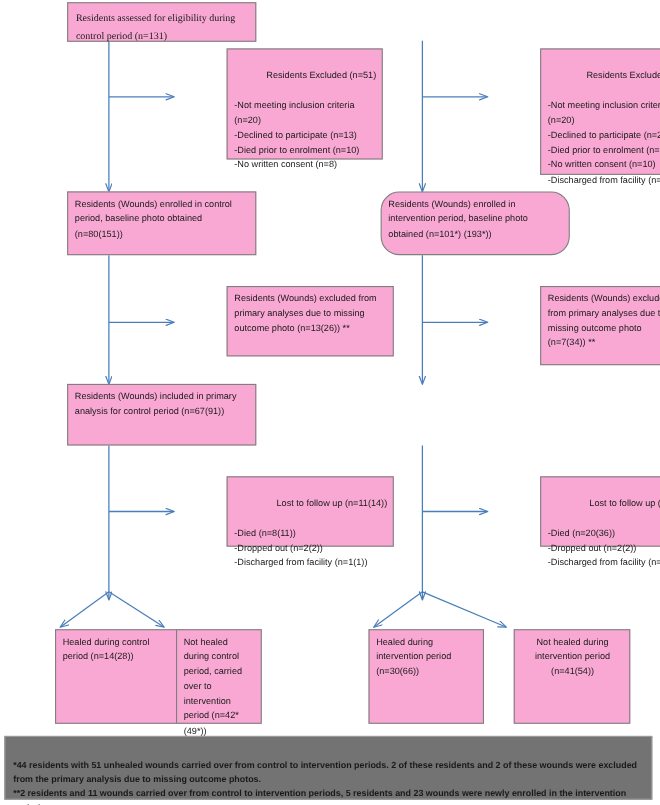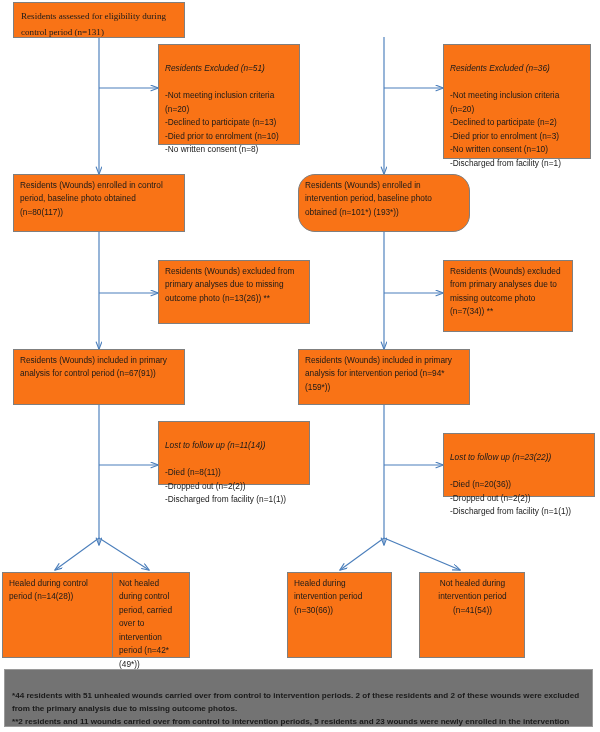--- a/index.html
+++ b/index.html
@@ -12,38 +12,39 @@
     width: 600px;
     height: 732px;
     background: #ffffff;
     overflow: hidden;
     font-family: "Liberation Sans", sans-serif;
   }
   .box {
     position: absolute;
     box-sizing: border-box;
     border: 1px solid #7f7f7f;
-    background: #f97316;
+    background: #f9a8d4;
     color: #1a1a1a;
     font-family: "Liberation Sans", sans-serif;
     font-size: 8.3px;
     line-height: 1.62;
     padding: 4px 5px 3px 6px;
     white-space: pre-line;
     z-index: 5;
+    margin-left: 48px;
   }
   .box.serif {
     font-family: "Liberation Serif", serif;
     font-size: 9.1px;
     line-height: 1.78;
     padding: 5px 5px 4px 7px;
   }
   .box .hdr {
     display: block;
-    font-style: italic;
+    text-align: right;
   }
   .box .body {
     display: block;
   }
   .note {
     position: absolute;
     box-sizing: border-box;
     border: 1px solid #9a9a9a;
     background: #737373;
     font-family: "Liberation Sans", sans-serif;
@@ -101,27 +102,27 @@
   <div class="box serif" style="left:13px; top:2px; width:172px; height:36px;">Residents assessed for eligibility during control period (n=131)</div>
 
   <div class="box" style="left:158px; top:44px; width:142px; height:101px;">
     <span class="hdr">Residents Excluded (n=51)</span>
     <span class="body">-Not meeting inclusion criteria (n=20)
 -Declined to participate (n=13)
 -Died prior to enrolment (n=10)
 -No written consent (n=8)</span>
   </div>
 
-  <div class="box" style="left:13px; top:174px; width:172px; height:58px;">Residents (Wounds) enrolled in control period, baseline photo obtained (n=80(117))</div>
+  <div class="box" style="left:13px; top:174px; width:172px; height:58px;">Residents (Wounds) enrolled in control period, baseline photo obtained (n=80(151))</div>
 
   <div class="box" style="left:158px; top:260px; width:152px; height:64px;">Residents (Wounds) excluded from primary analyses due to missing outcome photo (n=13(26)) **</div>
 
   <div class="box" style="left:13px; top:349px; width:172px; height:56px;">Residents (Wounds) included in primary analysis for control period (n=67(91))</div>
 
-  <div class="box" style="left:158px; top:421px; width:152px; height:64px;">
+  <div class="box" style="left:158px; top:433px; width:152px; height:64px;">
     <span class="hdr">Lost to follow up (n=11(14))</span>
     <span class="body">-Died (n=8(11))
 -Dropped out (n=2(2))
 -Discharged from facility (n=1(1))</span>
   </div>
 
   <div class="box" style="left:2px; top:572px; width:117px; height:86px;">Healed during control period (n=14(28))</div>
 
   <div class="box" style="left:112px; top:572px; width:78px; height:86px;">Not healed during control period, carried over to intervention period (n=42*(49*))</div>
 
@@ -132,21 +133,20 @@
 -Declined to participate (n=2)
 -Died prior to enrolment (n=3)
 -No written consent (n=10)
 -Discharged from facility (n=1)</span>
   </div>
 
   <div class="box" style="left:298px; top:174px; width:172px; height:58px;border-radius:17px;">Residents (Wounds) enrolled in intervention period, baseline photo obtained (n=101*) (193*))</div>
 
   <div class="box" style="left:443px; top:260px; width:130px; height:72px;">Residents (Wounds) excluded from primary analyses due to missing outcome photo (n=7(34)) **</div>
 
-  <div class="box" style="left:298px; top:349px; width:172px; height:56px;">Residents (Wounds) included in primary analysis for intervention period (n=94*(159*))</div>
 
   <div class="box" style="left:443px; top:433px; width:152px; height:64px;">
     <span class="hdr">Lost to follow up (n=23(22))</span>
     <span class="body">-Died (n=20(36))
 -Dropped out (n=2(2))
 -Discharged from facility (n=1(1))</span>
   </div>
 
   <div class="box" style="left:287px; top:572px; width:105px; height:86px;">Healed during intervention period (n=30(66))</div>
 

